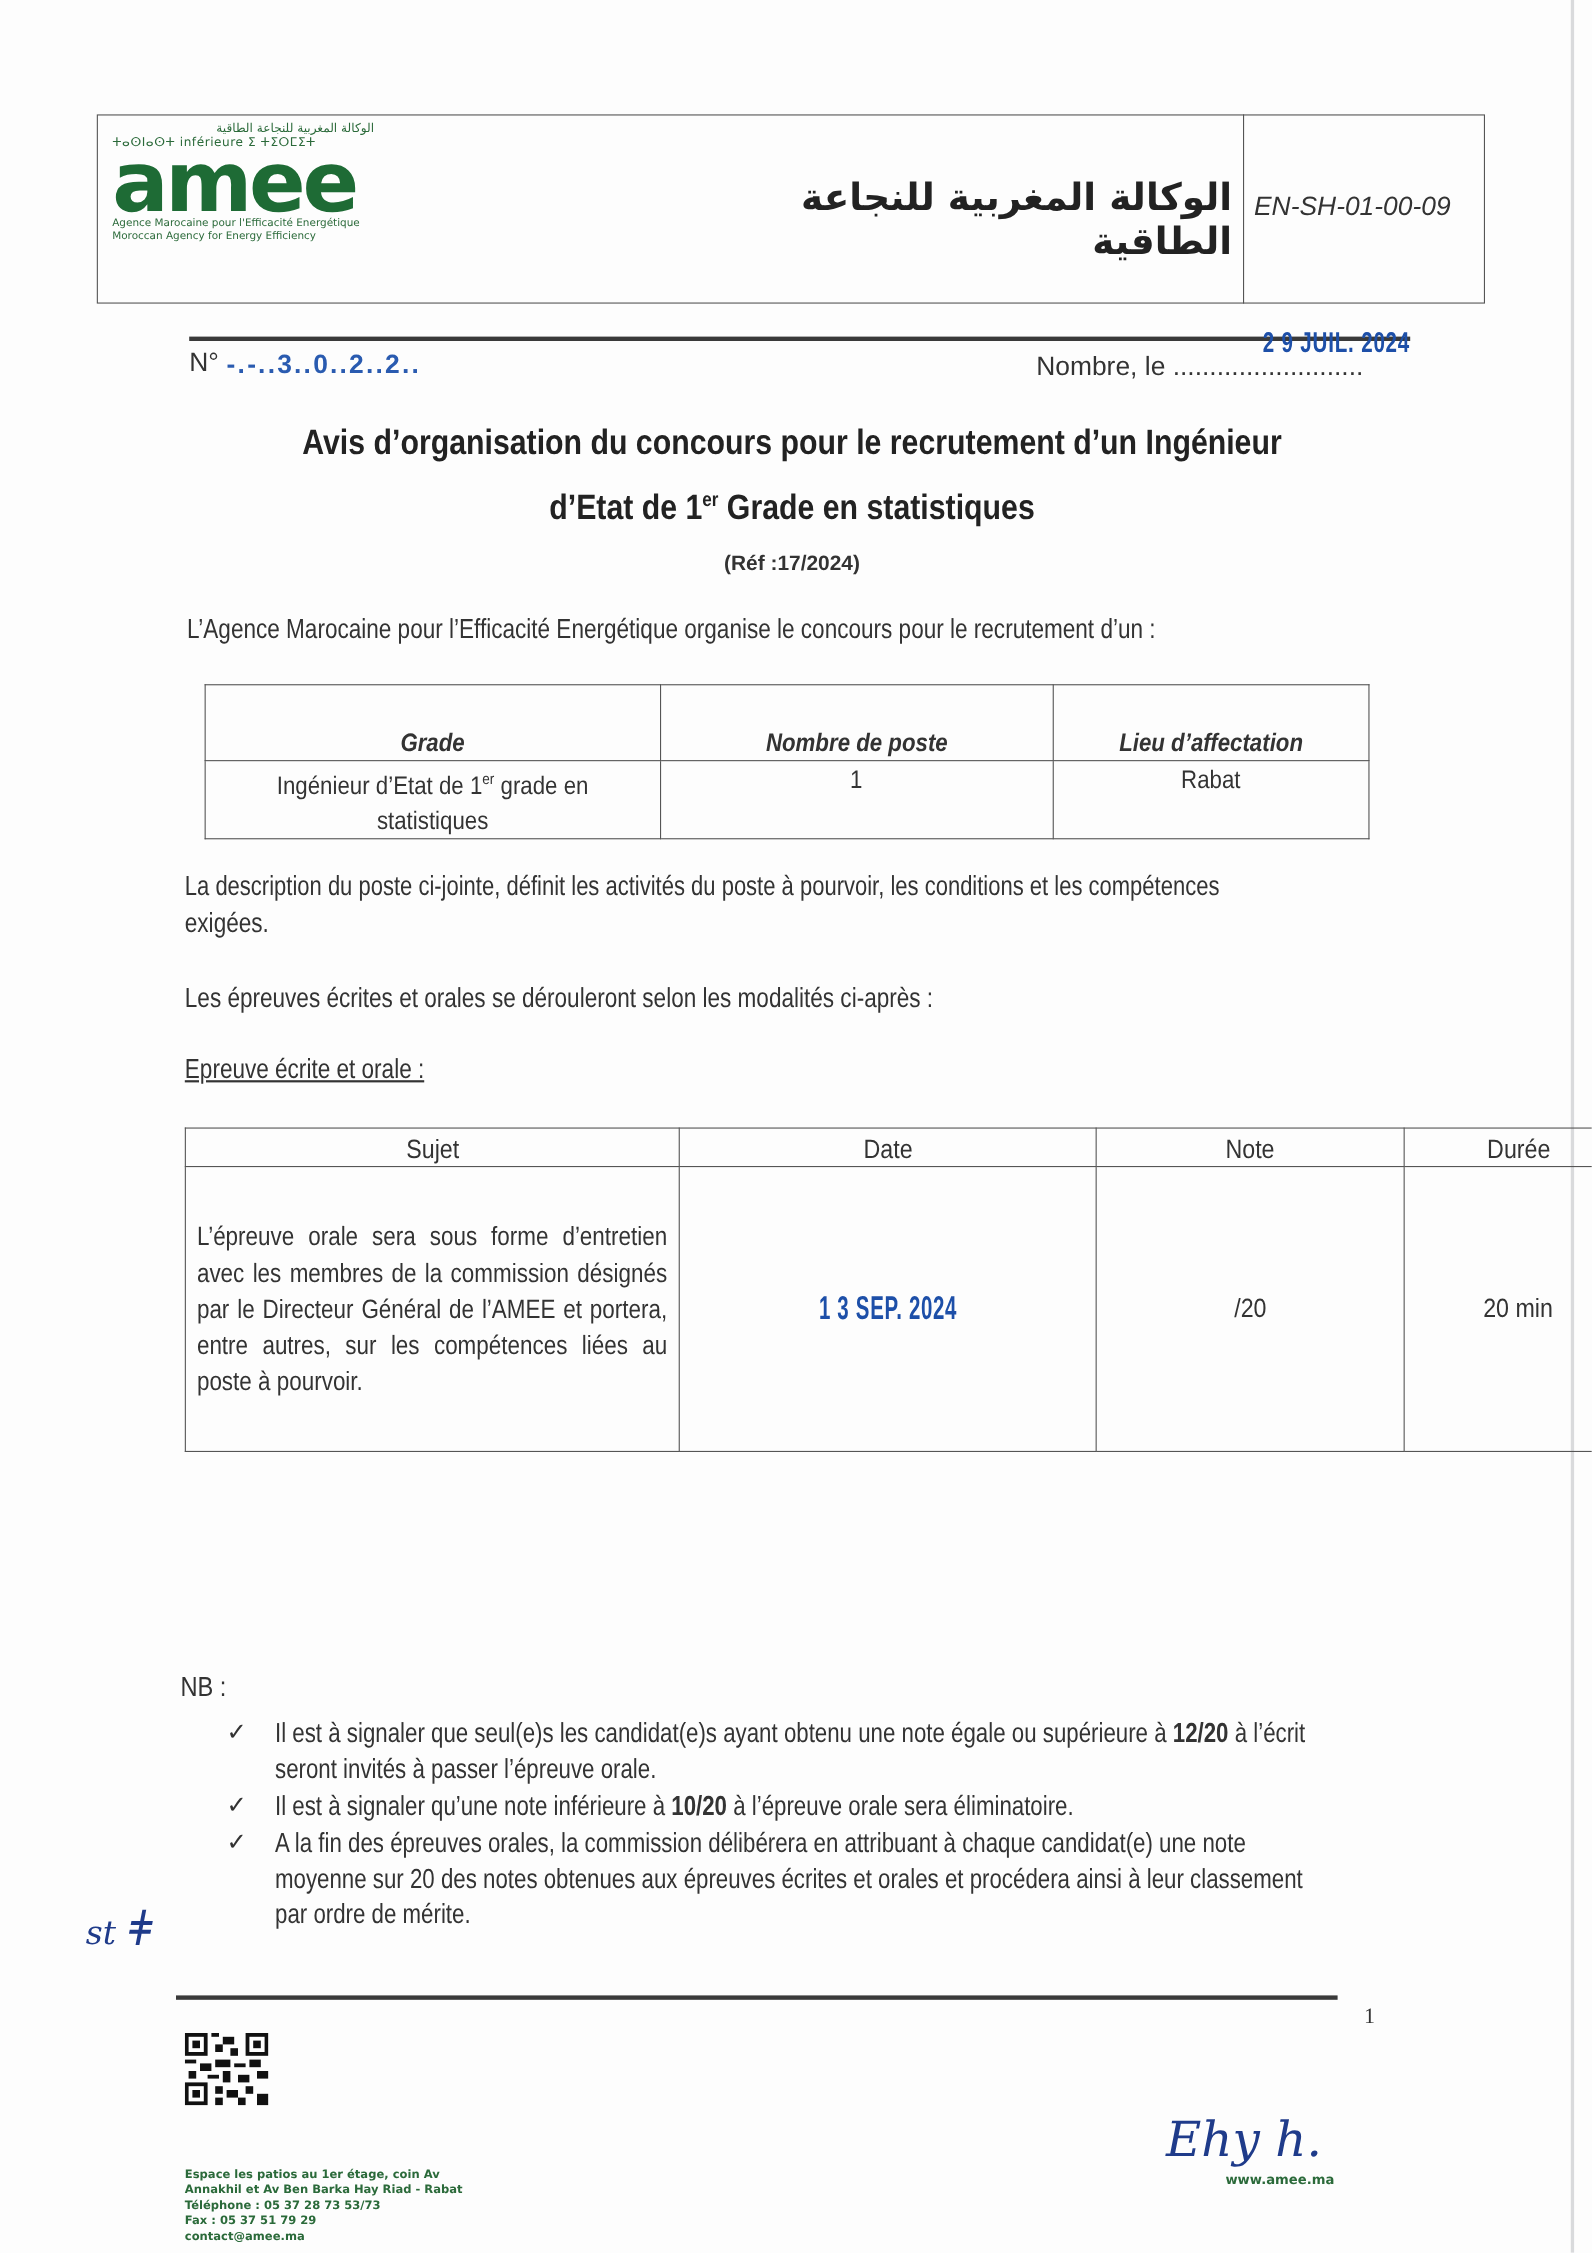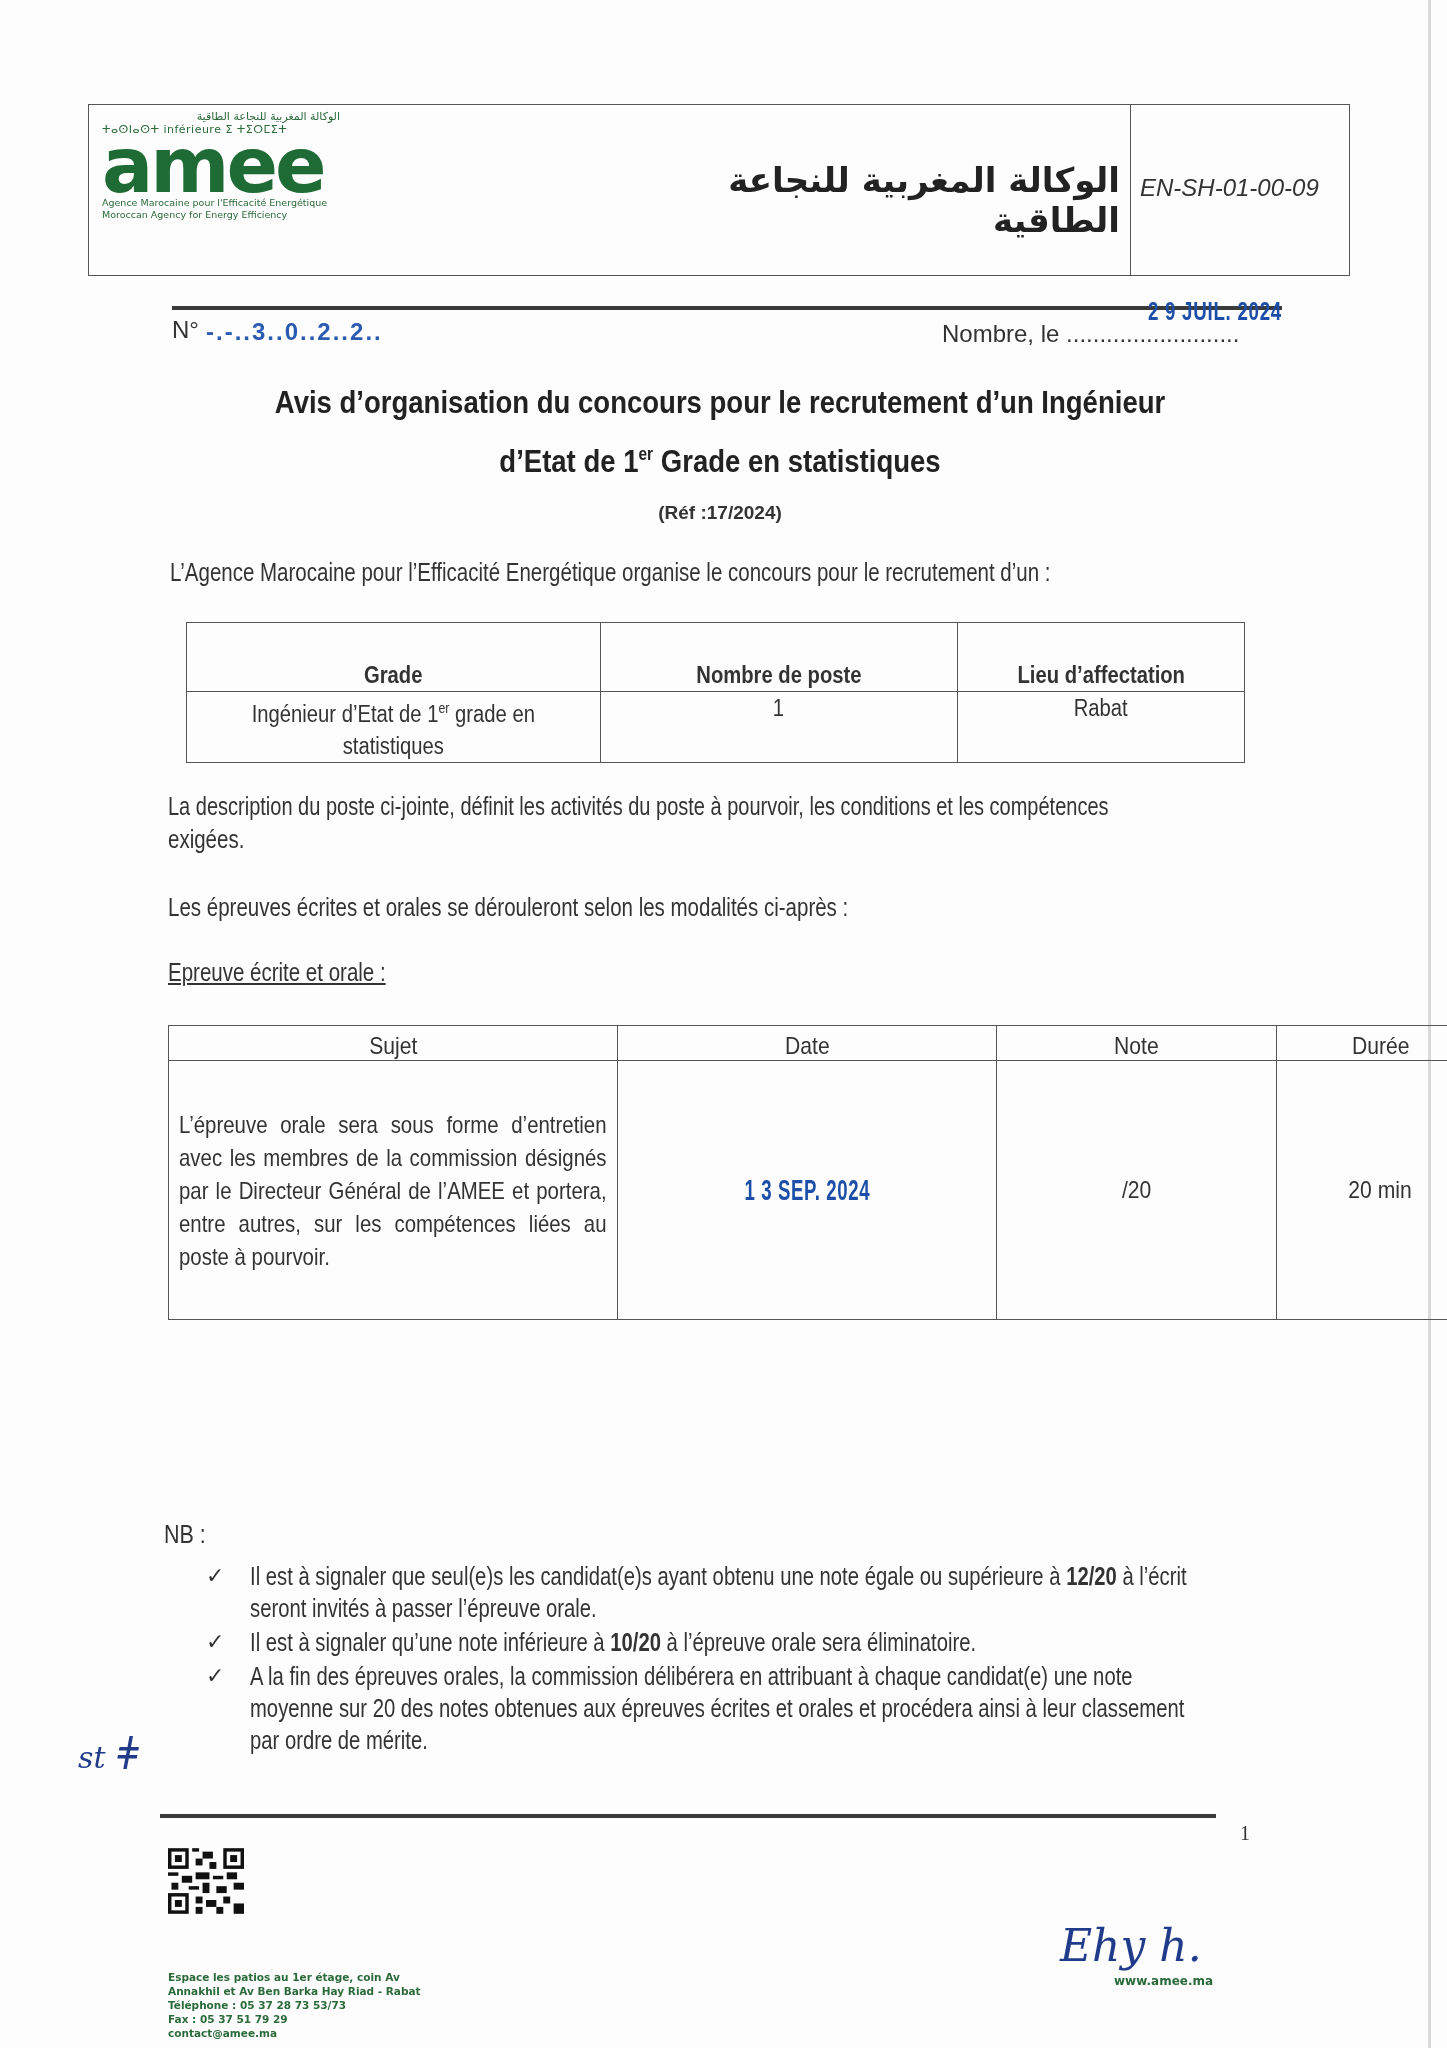--- a/index.html
+++ b/index.html
@@ -39,21 +39,21 @@
   .intro { left:170px; top:558px; }
   .desc1 { left:168px; top:792px; transform:scaleX(0.80); }
   .desc2 { left:168px; top:825px; }
   .modal { left:168px; top:893px; }
   .subtitle { left:168px; top:958px; text-decoration:underline; }
 
   
   table { border-collapse:collapse; position:absolute; }
   .t1 { left:186px; top:622px; width:1059px; }
   .t1 td { border:1.5px solid #555; text-align:center; vertical-align:bottom; font-size:23px; color:#333; padding:0; }
-  .t1 .hdr td { height:66px; font-weight:bold; vertical-align:bottom; padding-bottom:2px; }
+  .t1 .hdr td { height:66px; font-weight:bold; vertical-align:bottom; padding-bottom:2px;font-style:italic; }
   .t1 .row td { height:66px; vertical-align:top; line-height:32px; }
   .cell-inner { display:inline-block; transform:scaleX(0.88); }
   .t1 sup { font-size:14px; }
 
   
   .t2 { left:168px; top:1025px; width:1317px; }
   .t2 td { border:1.5px solid #555; font-size:24px; color:#333; padding:0; }
   .t2 .hdr td { height:34px; text-align:center; vertical-align:bottom; }
   .t2 .r1 td { height:170px; }
   .t2 .r2 td { height:258px; }

